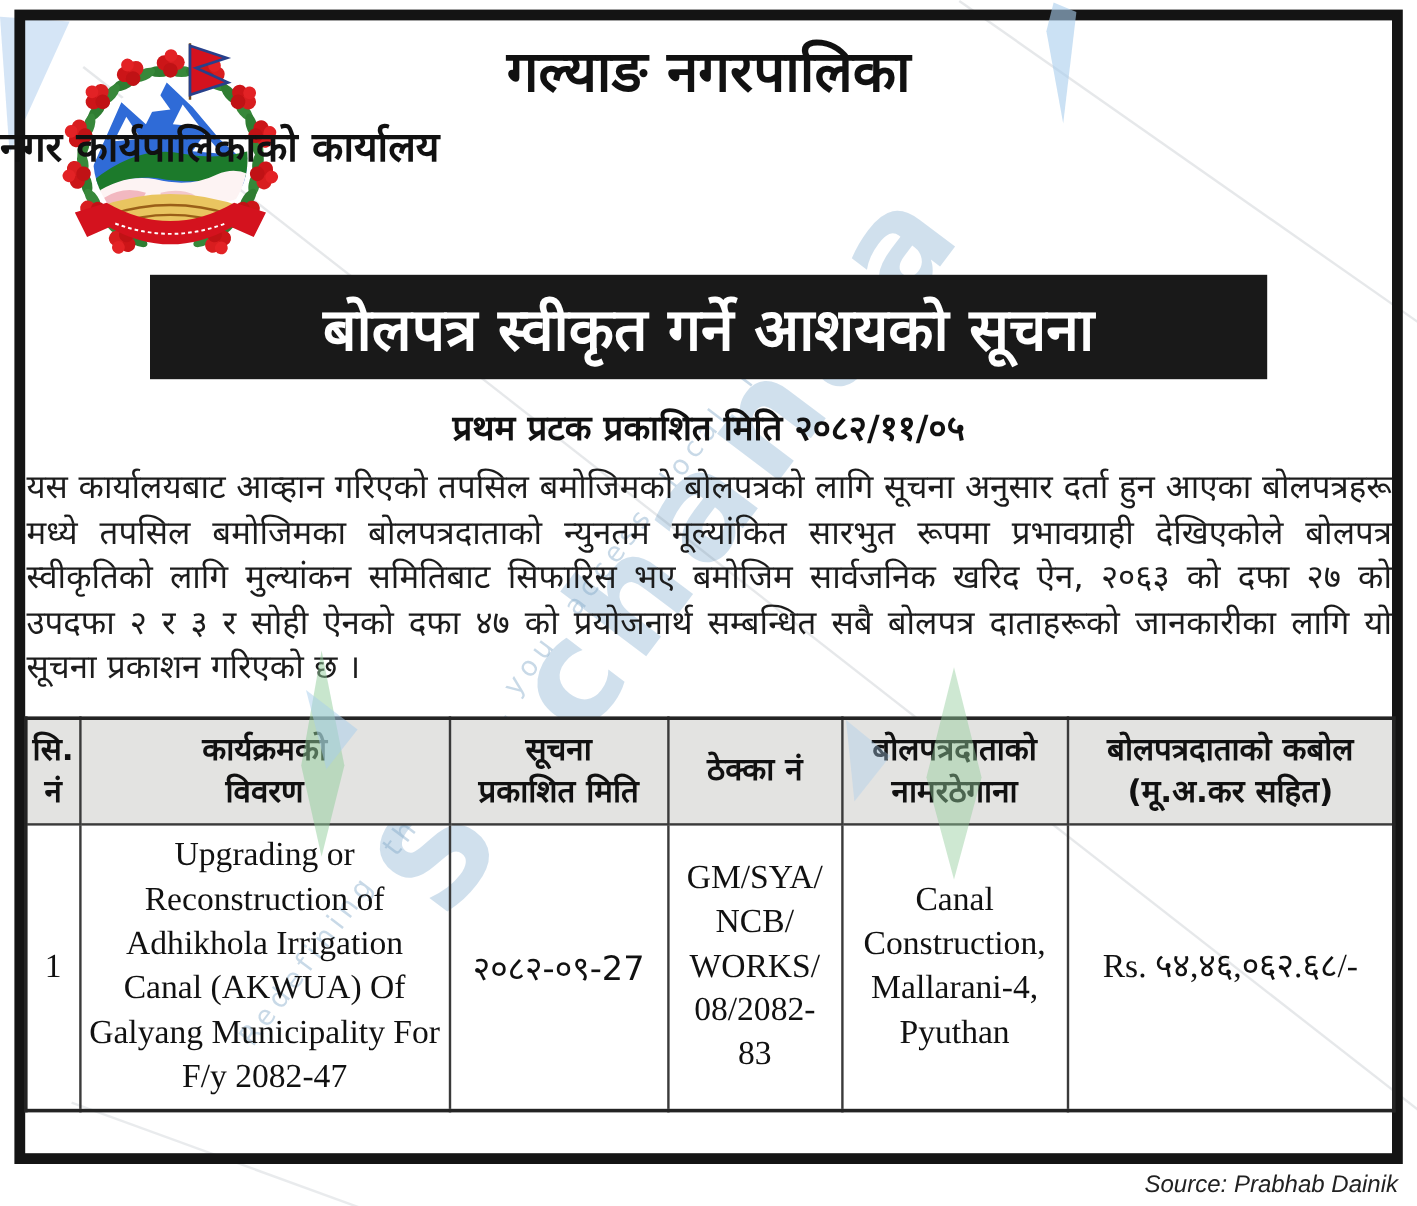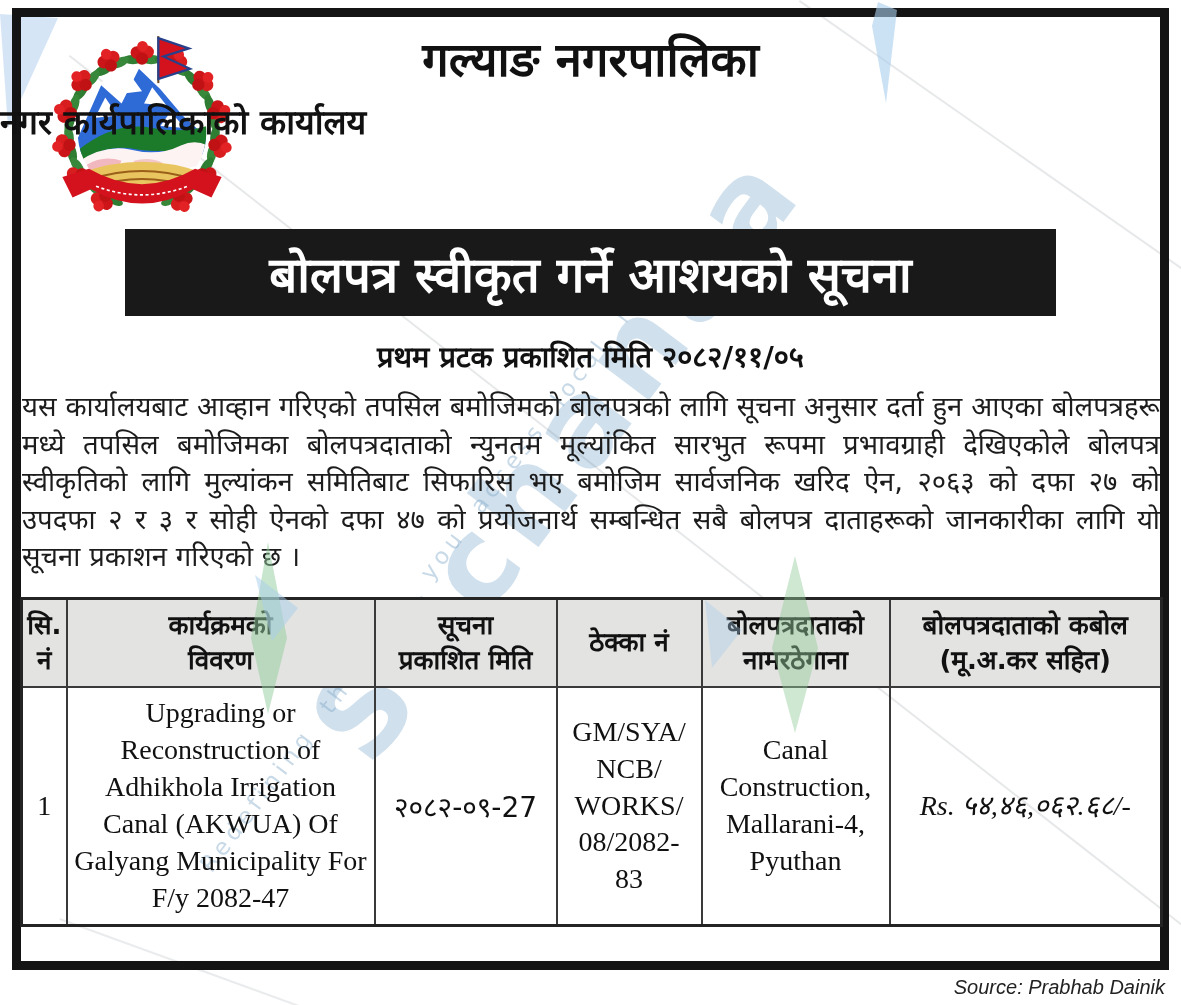--- a/index.html
+++ b/index.html
@@ -56,21 +56,21 @@
   .bid-table th,.bid-table td{
     border:2px solid #3a3a3a;text-align:center;vertical-align:middle;padding:2px 4px;
   }
   .bid-table th{
     background:#e3e3e1;font-size:26px;font-weight:bold;height:82px;
     white-space:pre-line;line-height:1.35;
   }
   .bid-table td{height:232px;font-size:28px;background:transparent;}
   .serif{font-family:"Liberation Serif","DejaVu Serif",serif;font-size:30px;line-height:1.32;}
   .pre{white-space:pre-line;}
-  .amount{font-size:31px;font-style:italic;}
+  .amount{font-size:31px;}
   
   .signature{position:absolute;right:25px;top:922px;font-size:30px;font-weight:bold;z-index:2;}
   .source{
     position:absolute;right:16px;top:976px;font-size:20px;font-style:italic;
     color:#222;z-index:2;font-family:"Liberation Sans","DejaVu Sans",sans-serif;margin-left:39px;
   }
 </style>
 </head>
 <body>
 

